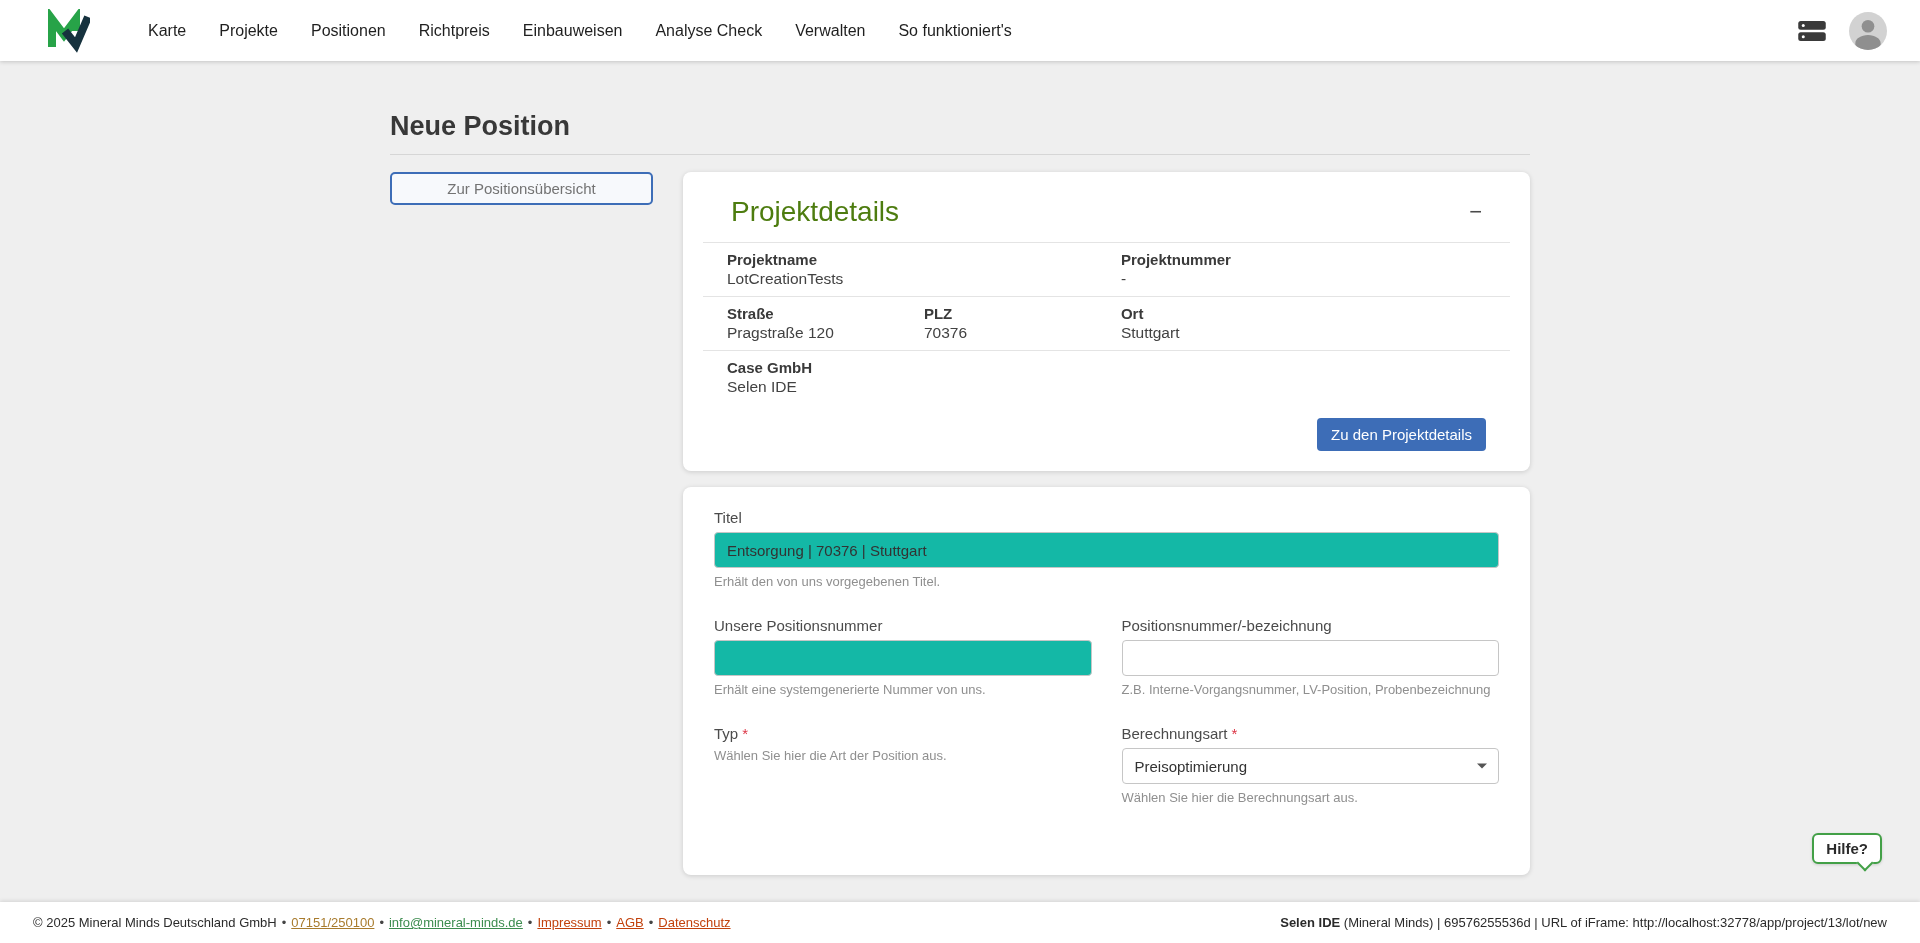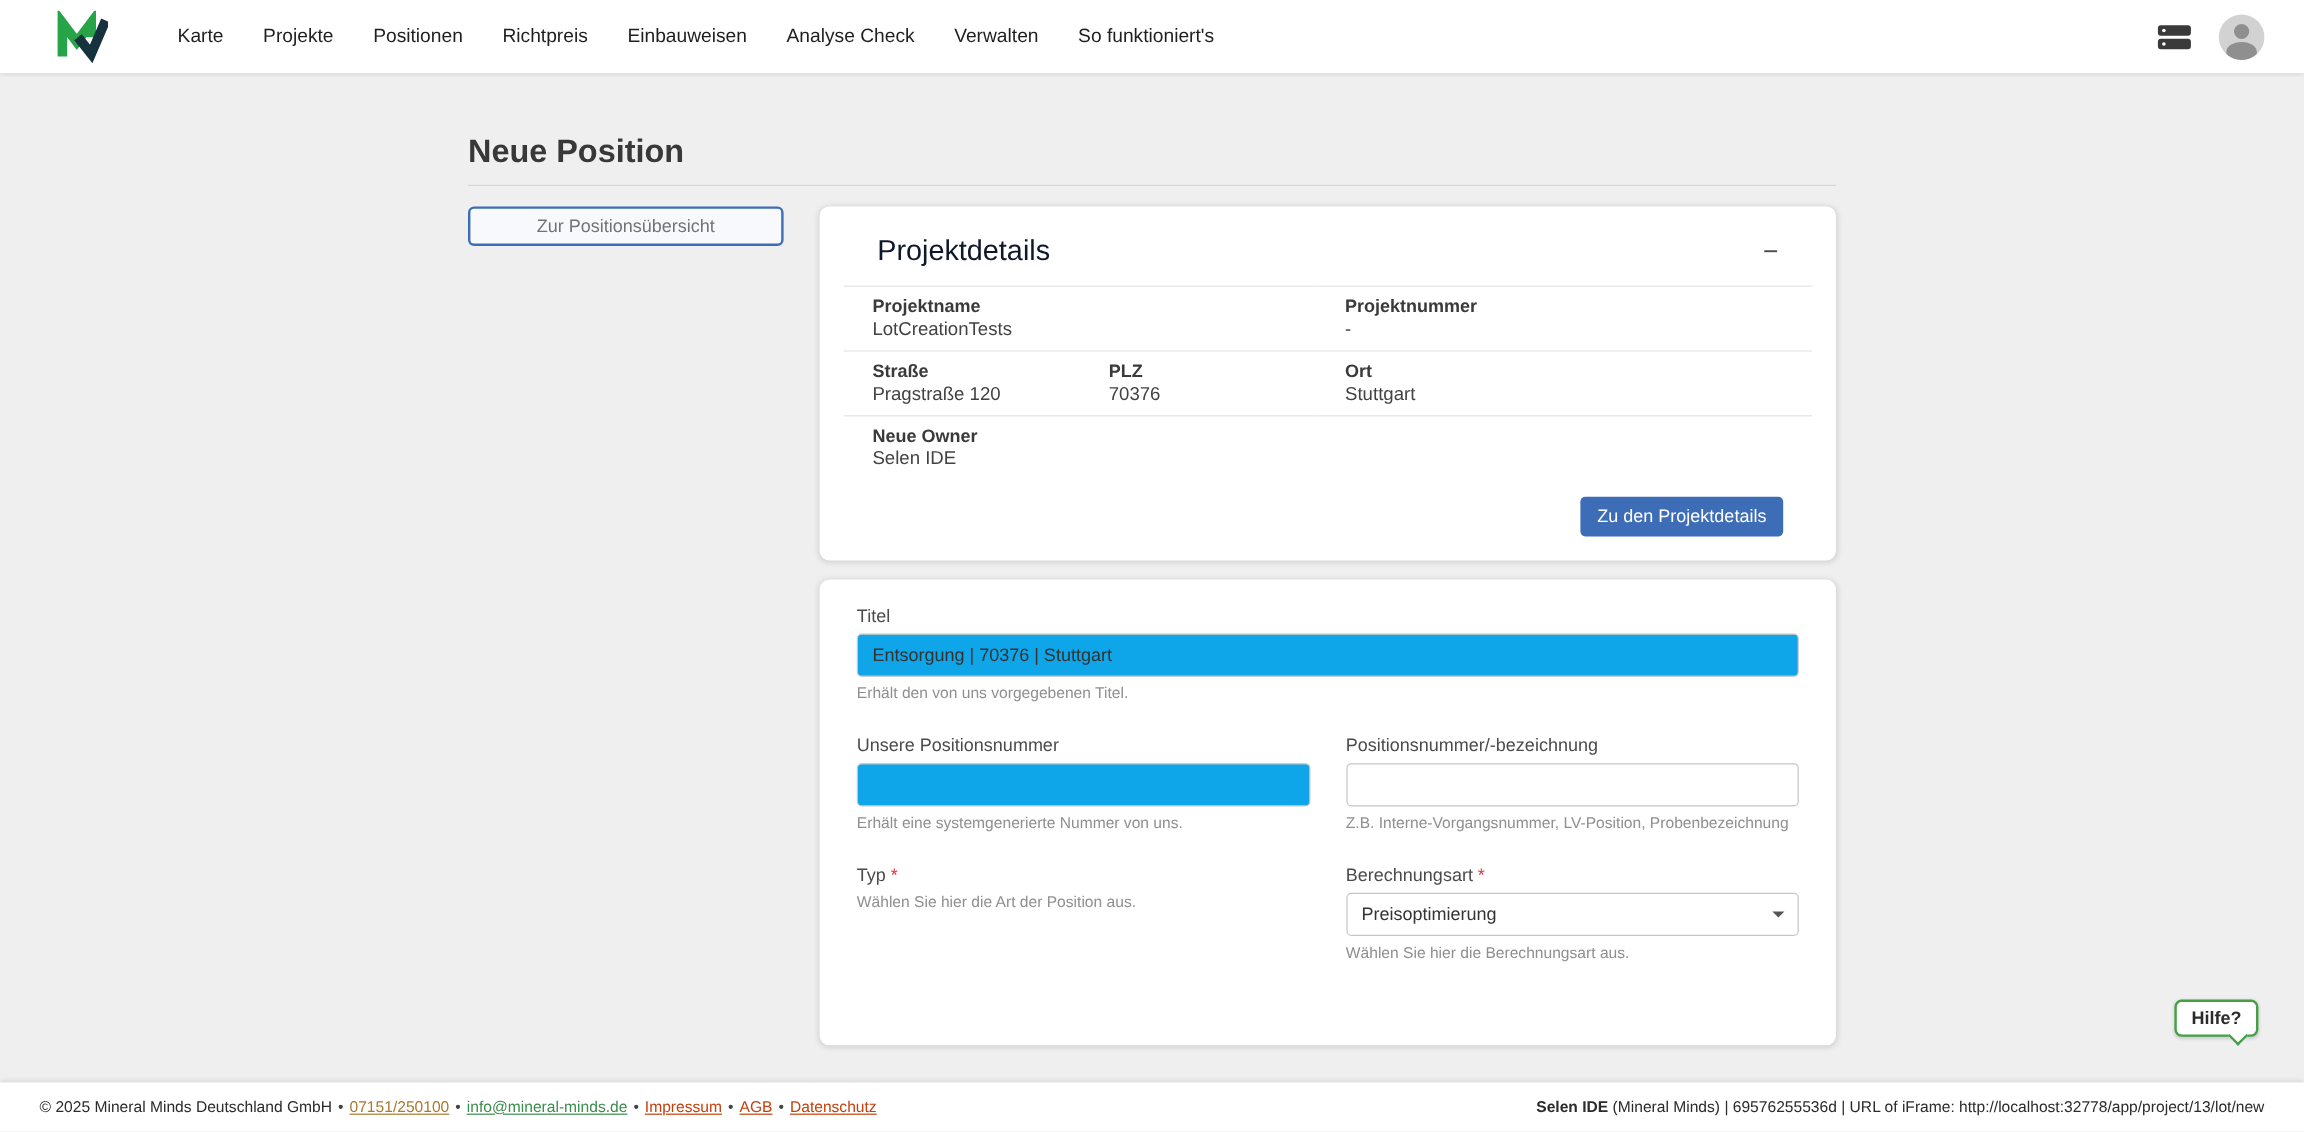--- a/index.html
+++ b/index.html
@@ -30,41 +30,41 @@
   .left-col{flex:0 0 263px}
   .btn-outline{
     width:100%;height:33px;border:2px solid #3d6db7;border-radius:5px;
     background:#f7f9fc;color:#737373;font-size:15px;font-family:inherit;cursor:pointer;
   }
   .right-col{flex:1;min-width:0}
   .card{background:#fff;border-radius:8px;box-shadow:0 1px 5px rgba(0,0,0,.15)}
   
   .project-card{padding:24px 20px 18px}
   .card-head{display:flex;justify-content:space-between;align-items:center;padding:0 28px 14px}
-  .card-title{font-size:24px;font-weight:400;color:#0f172a}
+  .card-title{font-size:28px;font-weight:400;color:#4d7c0f}
   .collapse-btn{border:none;background:none;font-size:22px;color:#4a4a4a;cursor:pointer;line-height:1}
   .pd-table{width:100%;border-collapse:collapse;table-layout:fixed}
   .pd-table td{padding:8px 24px;border-top:1px solid #e4e4e4;vertical-align:top}
   .col-a{width:41%}.col-b{width:16%}.col-c{width:43%}
   .cell-label{font-size:15px;font-weight:700;color:#3a3a3a;margin-bottom:2px}
   .cell-value{font-size:15.5px;color:#424242}
   .card-actions{display:flex;justify-content:flex-end;padding:14px 24px 2px}
   .btn-primary{
     background:#3d6db7;color:#fff;border:none;border-radius:4px;
     padding:8px 14px;font-size:15px;font-family:inherit;cursor:pointer;
   }
   
   .form-card{margin-top:16px;padding:22px 31px 42px}
   .flabel{display:block;font-size:15px;color:#4b4b4b;margin-bottom:6px}
   .star{color:#dc3545;margin-left:4px}
   .text-input{
     width:100%;height:36px;border:1px solid #c6c6c6;border-radius:4px;
     padding:0 12px;font-size:15px;color:#333;font-family:inherit;background:#fff;
   }
-  .text-input:disabled{background:#0ea5e9;color:#333;opacity:1}
+  .text-input:disabled{background:#14b8a6;color:#333;opacity:1}
   .helper{font-size:13px;color:#8f8f8f;margin-top:6px}
   .grid2{display:grid;grid-template-columns:1fr 1fr;column-gap:30px;margin-top:28px}
   .select{
     position:relative;height:36px;border:1px solid #c6c6c6;border-radius:4px;background:#fff;
     display:flex;align-items:center;padding:0 30px 0 12px;cursor:pointer;
   }
   .select-value{font-size:15px;color:#333}
   .caret{
     position:absolute;right:11px;top:50%;transform:translateY(-50%);
     width:0;height:0;border-left:5px solid transparent;border-right:5px solid transparent;border-top:5px solid #555;
@@ -170,21 +170,21 @@
               <div class="cell-label">PLZ</div>
               <div class="cell-value">70376</div>
             </td>
             <td class="col-c">
               <div class="cell-label">Ort</div>
               <div class="cell-value">Stuttgart</div>
             </td>
           </tr>
           <tr>
             <td colspan="3">
-              <div class="cell-label">Neue Owner</div>
+              <div class="cell-label">Case GmbH</div>
               <div class="cell-value">Selen IDE</div>
             </td>
           </tr>
         </tbody>
           </table>
         <div class="card-actions">
           <button class="btn-primary">Zu den Projektdetails</button>
         </div>
       </section>
 

